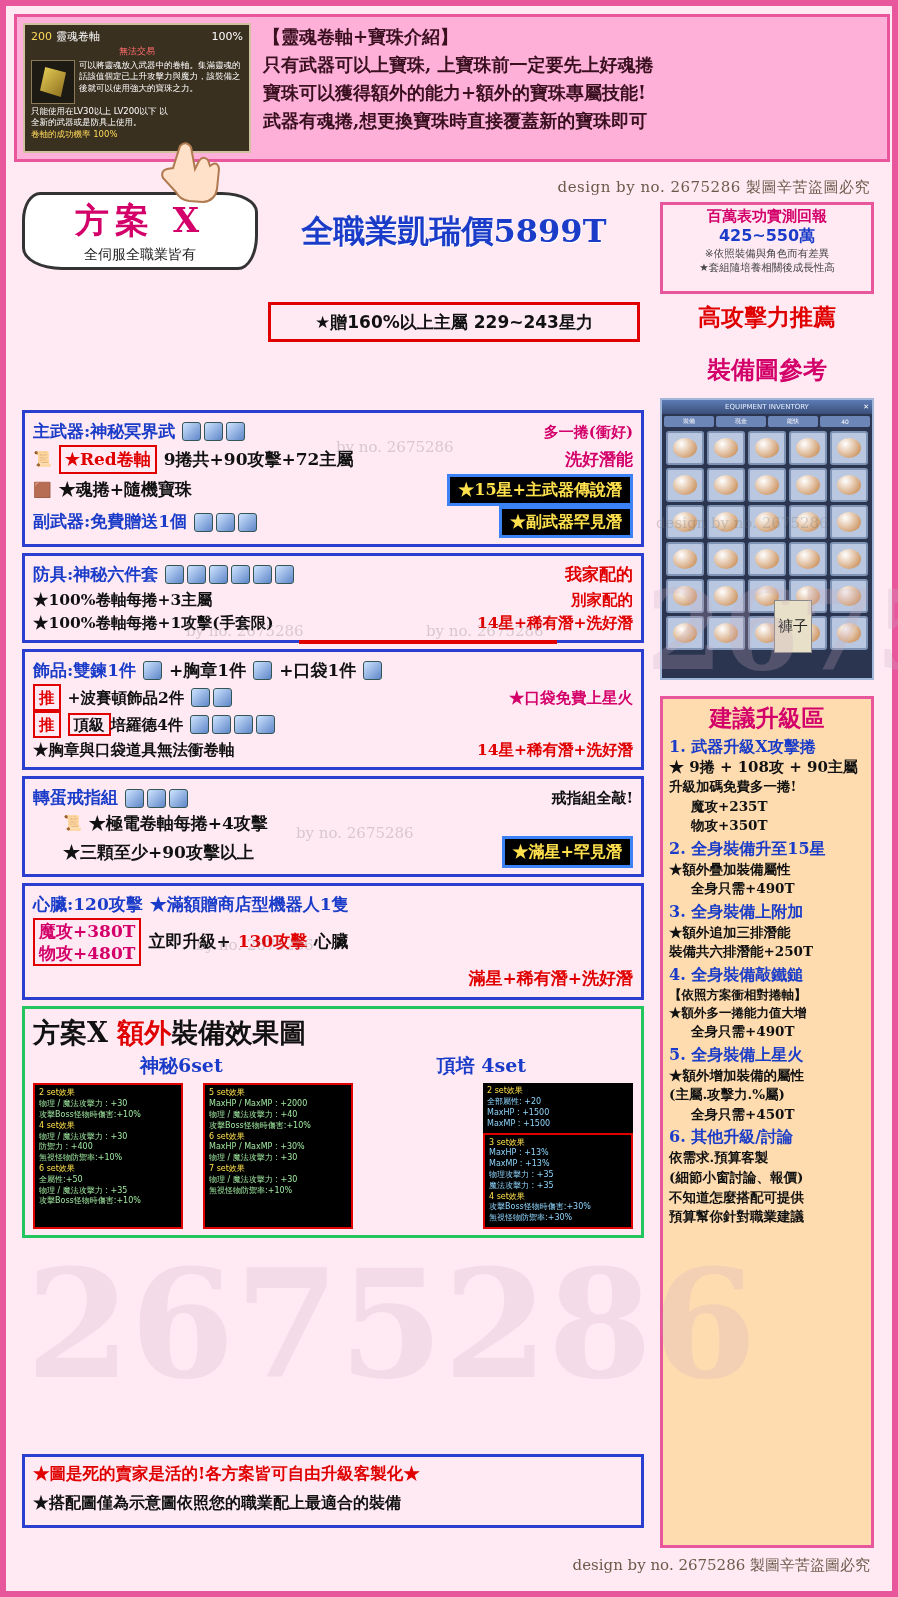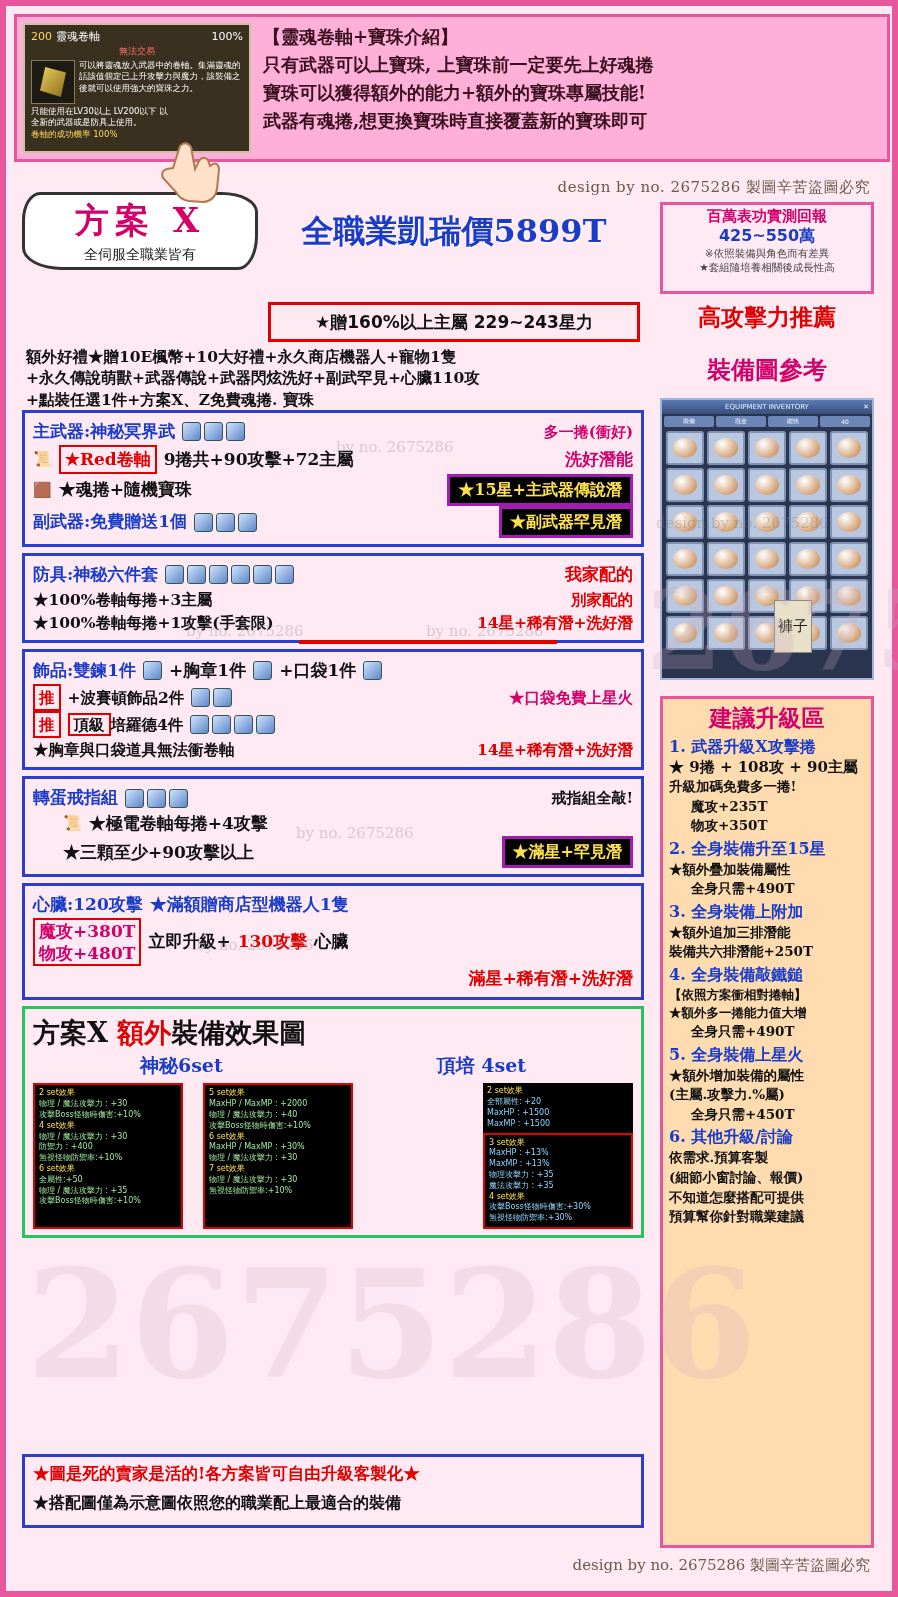--- a/index.html
+++ b/index.html
@@ -147,21 +147,21 @@
     margin-bottom:6px; padding:6px 8px;
     font-family:"DejaVu Serif","Liberation Serif",serif;
   }
   .sect .ln { font-size:17px; font-weight:bold; color:#111; line-height:1.5; display:flex; align-items:center; flex-wrap:wrap; gap:7px;}
   .sect .ln.small { font-size:15.5px; }
   .blue { color:#1a3cc8; }
   .red { color:#e00000; }
   .pink { color:#d4006a; }
   .boxred { border:2px solid #e00000; padding:0 4px; }
   .blackbox {
-    background:#000; color:#fff; border:3px solid #a21caf; padding:1px 8px;
+    background:#000; color:#fff; border:3px solid #3b82f6; padding:1px 8px;
     font-size:16px; font-weight:bold;
   }
   .blackbox.y { color:#ffe14d; }
   .right-tag { margin-left:auto;text-align:right; }
   .emo { font-size:15px; }
   
   .icons { display:inline-flex; gap:3px; vertical-align:-3px; }
   .icons b {
     display:inline-block; width:19px; height:19px; border-radius:3px;
     background:linear-gradient(135deg,#cfe4ff,#5e86c8);
@@ -266,25 +266,20 @@
 
   <div class="design-top">design by no. 2675286 製圖辛苦盜圖必究</div>
 
   <div class="plan-badge">
     <div class="pb-main">方案 Ⅹ</div>
     <div class="pb-sub">全伺服全職業皆有</div>
   </div>
   <div class="price-title">全職業凱瑞價5899T</div>
   <div class="price-sub">★贈160%以上主屬  229~243星力</div>
 
-  <div class="gift-box">
-    <div>額外好禮★贈10E楓幣+10大好禮+永久商店機器人+寵物1隻</div>
-    <div>+永久傳說萌獸+武器傳說+武器閃炫洗好+副武罕見+心臟110攻</div>
-    <div>+點裝任選1件+方案Ⅹ、Z免費魂捲. 寶珠</div>
-  </div>
 
   <div class="report-box">
     <div class="r1">百萬表功實測回報</div>
     <div class="r2">425~550萬</div>
     <div class="r3">※依照裝備與角色而有差異</div>
     <div class="r4">★套組隨培養相關後成長性高</div>
   </div>
   <div class="report-strong">高攻擊力推薦</div>
   <div class="equip-ref">裝備圖參考</div>
 

